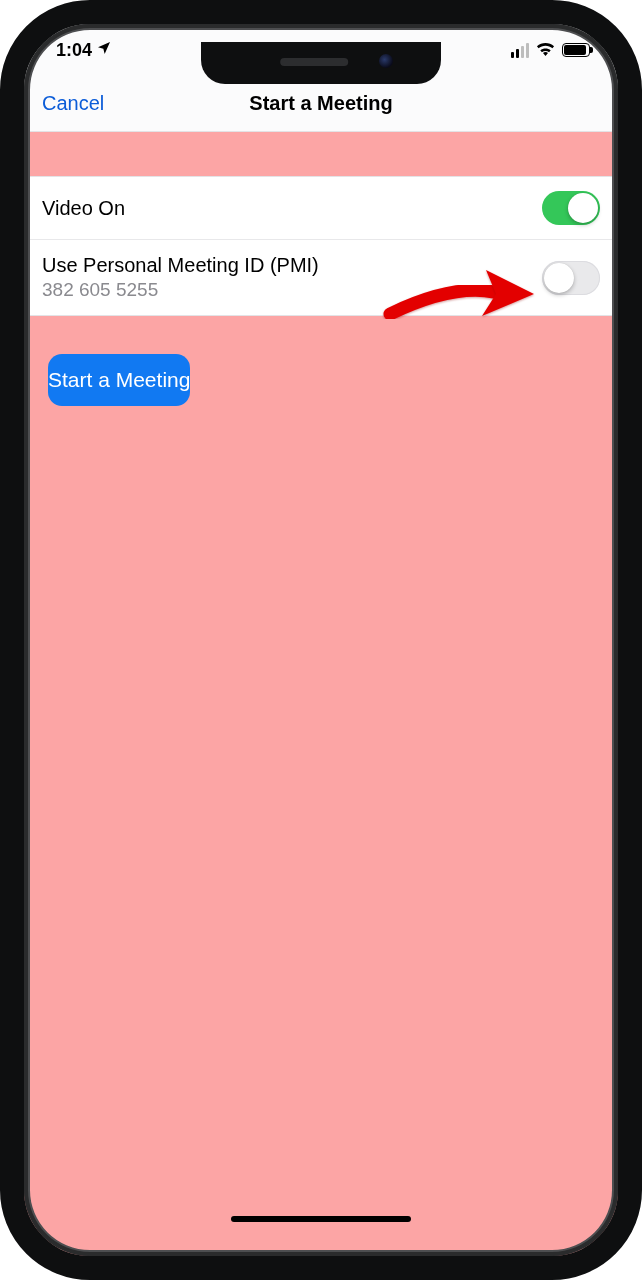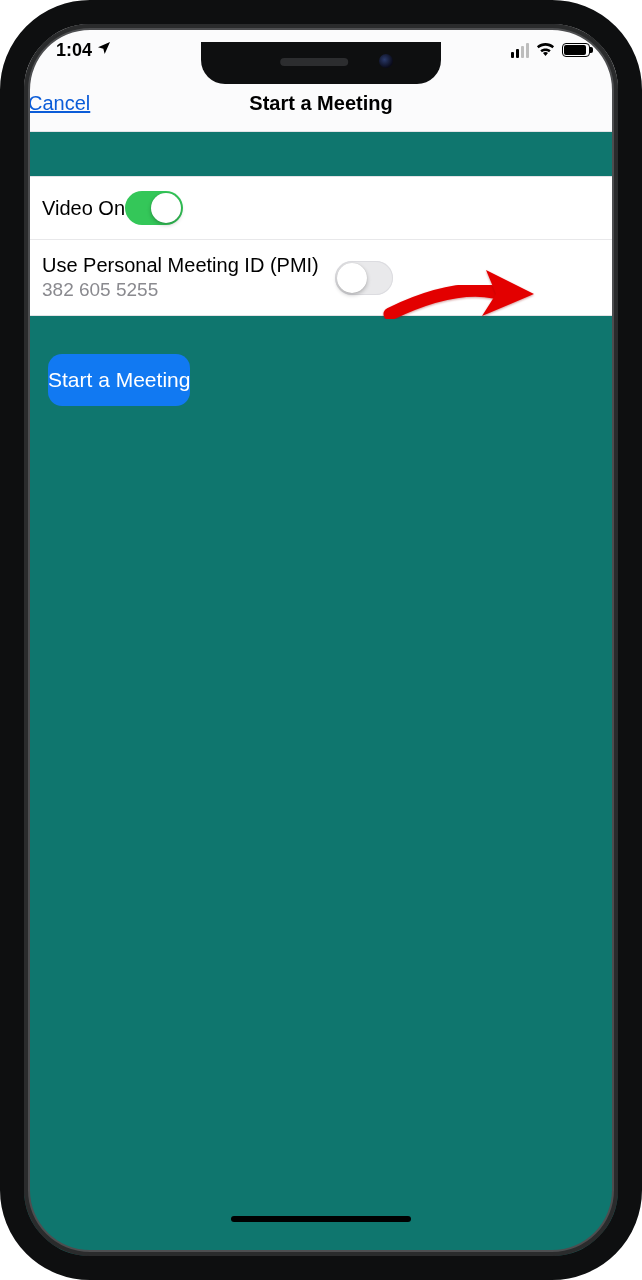--- a/index.html
+++ b/index.html
@@ -59,21 +59,21 @@
       width: 180px; height: 6px;
       background: #000;
       border-radius: 4px;
     }
     
     .screen {
       position: absolute;
       left: 24px; right: 24px; top: 24px; bottom: 24px;
       border-radius: 12px;
       overflow: hidden;
-      background: #0f766e;
+      background: #fca5a5;
     }
     
     .status-bar {
       position: relative;
       height: 52px;
       padding: 0 26px;
       display: flex;
       align-items: center;
       justify-content: space-between;
       font-size: 18px;
@@ -109,35 +109,34 @@
     .nav-bar {
       height: 56px;
       position: relative;
       display: flex;
       align-items: center;
       justify-content: center;
       background: #fbfbfc;
       border-bottom: 1px solid #e3e3e6;
     }
     .nav-cancel {
-      position: absolute; left: 4px;
+      position: absolute; left: 18px;
       color: #0b5cd8; font-size: 20px;
-      text-decoration: underline;
       cursor: pointer;
     }
     .nav-title { font-size: 20px; font-weight: 700; color:#000; }
     
     .list {
       margin-top: 44px;
       background: #fff;
       border-top: 1px solid #e3e3e6;
       border-bottom: 1px solid #e3e3e6;
     }
     .row {
-      display: flex; align-items: center; 
+      display: flex; align-items: center; justify-content: space-between;
       padding: 14px 18px;
       border-bottom: 1px solid #e8e8ea;
     }
     .row:last-child { border-bottom: none; gap: 16px; }
     .row-labels { display: flex; flex-direction: column; }
     .row-title { font-size: 20px; color: #000; }
     .row-sub   { font-size: 19px; color: #8a8a8f; margin-top: 2px; }
     
     .toggle {
       width: 58px; height: 34px; border-radius: 34px;

